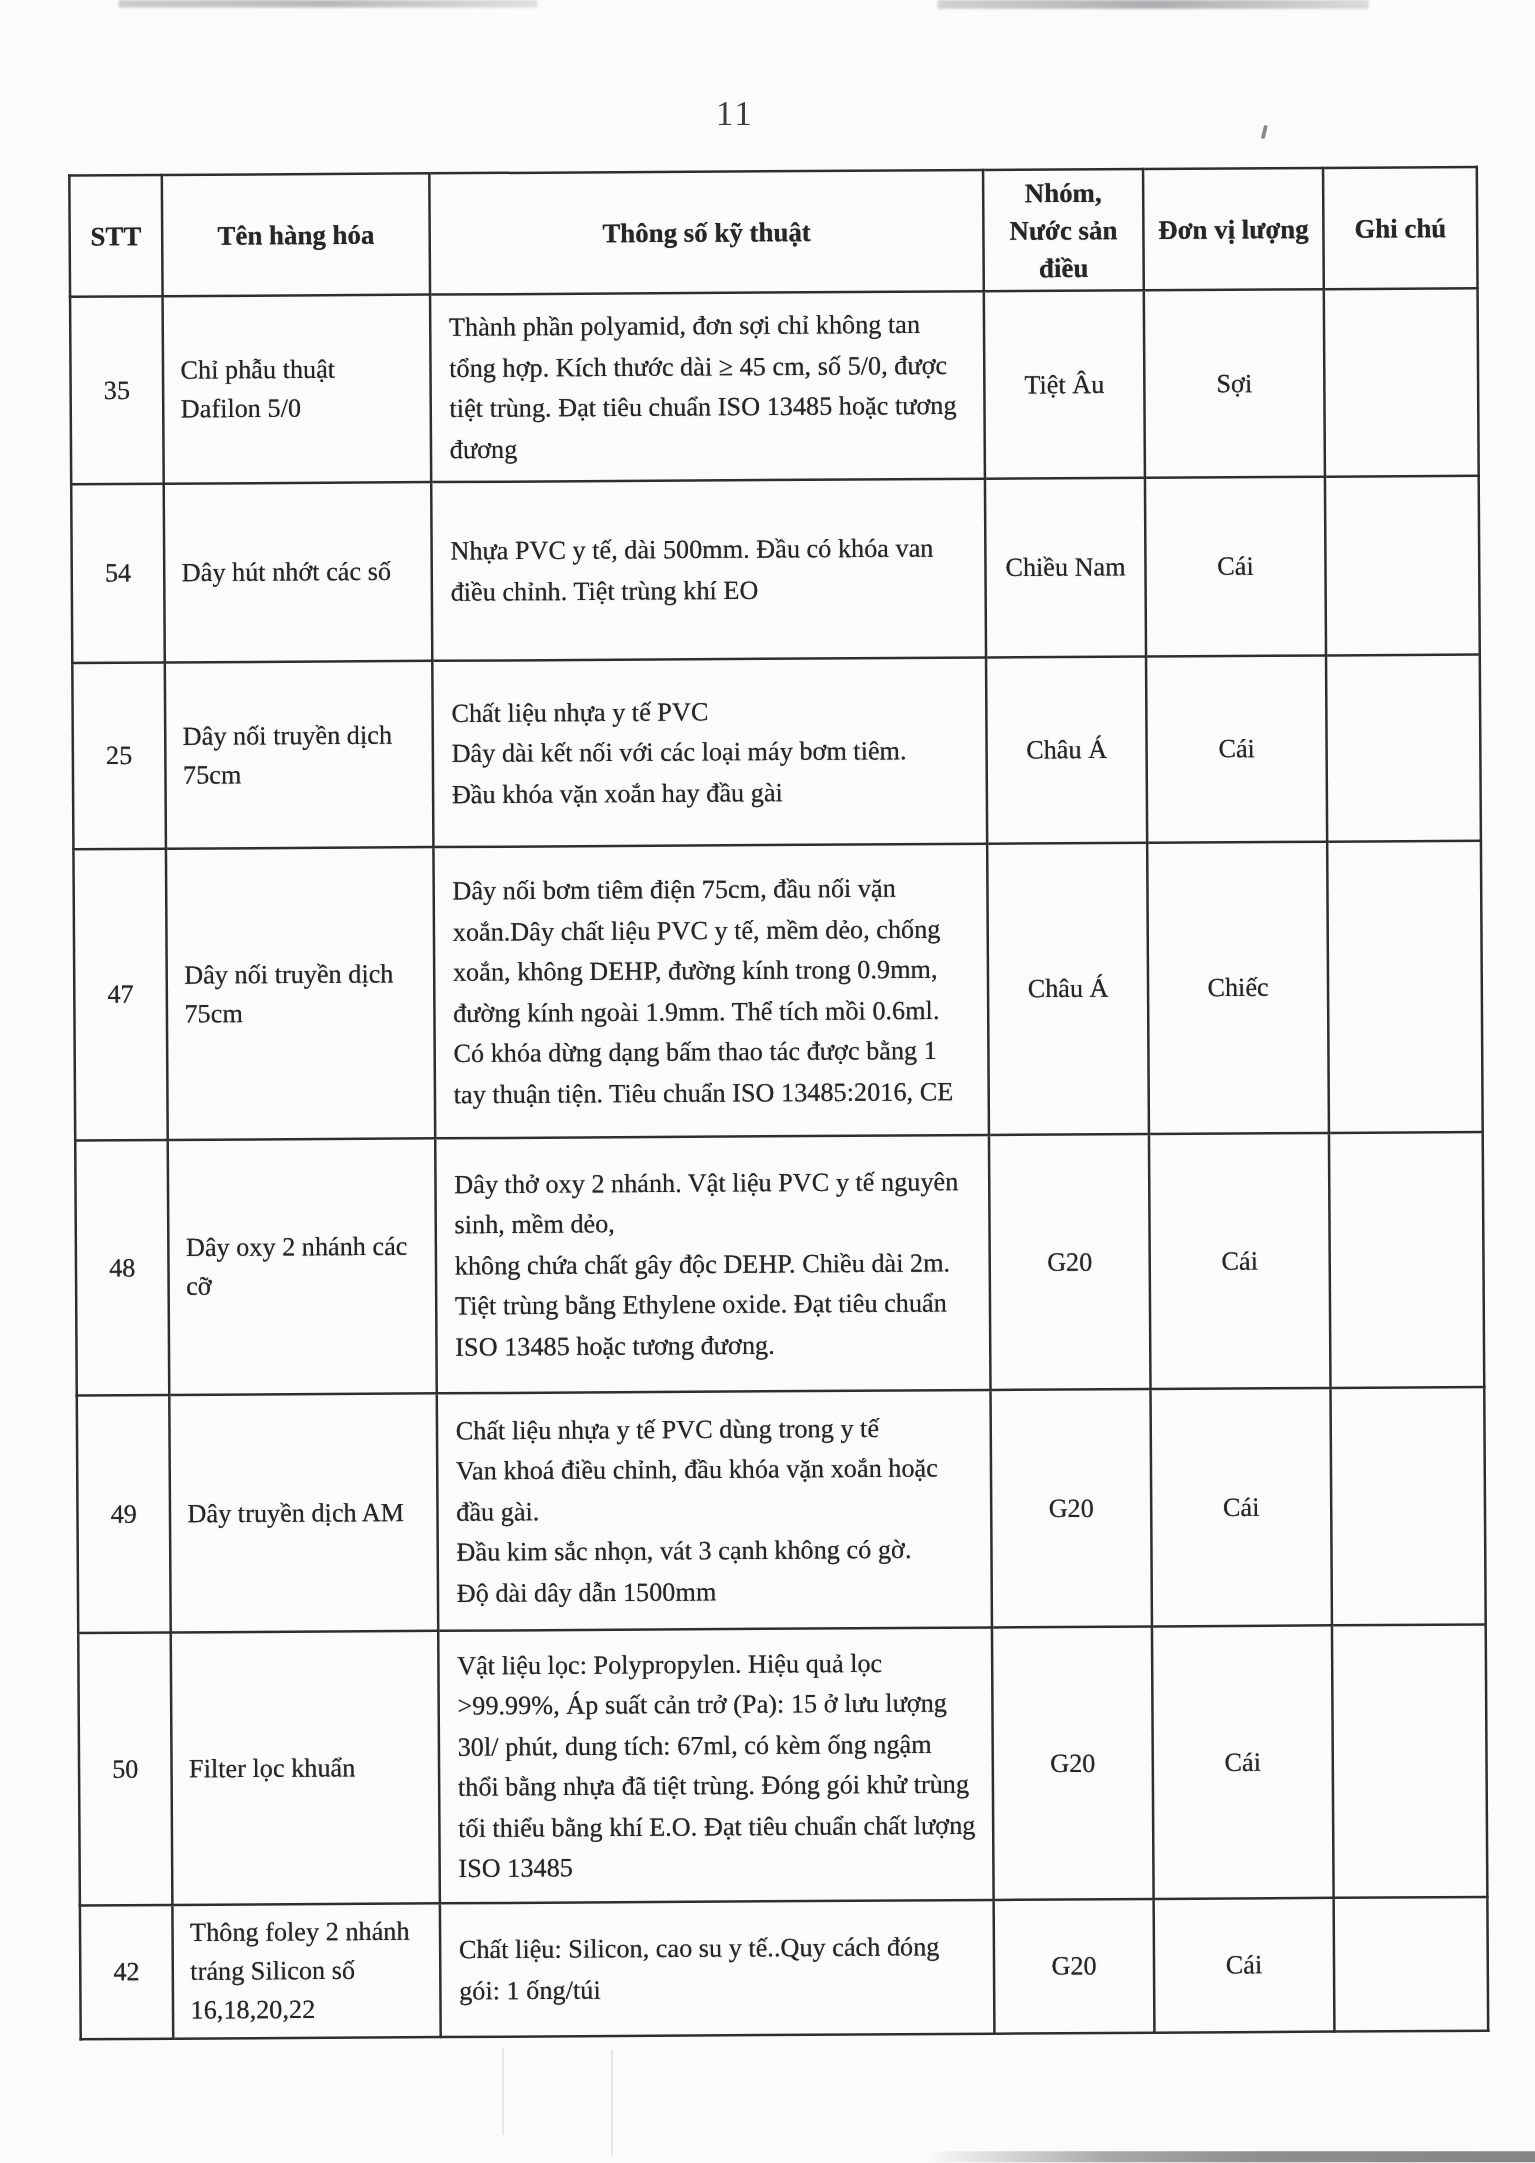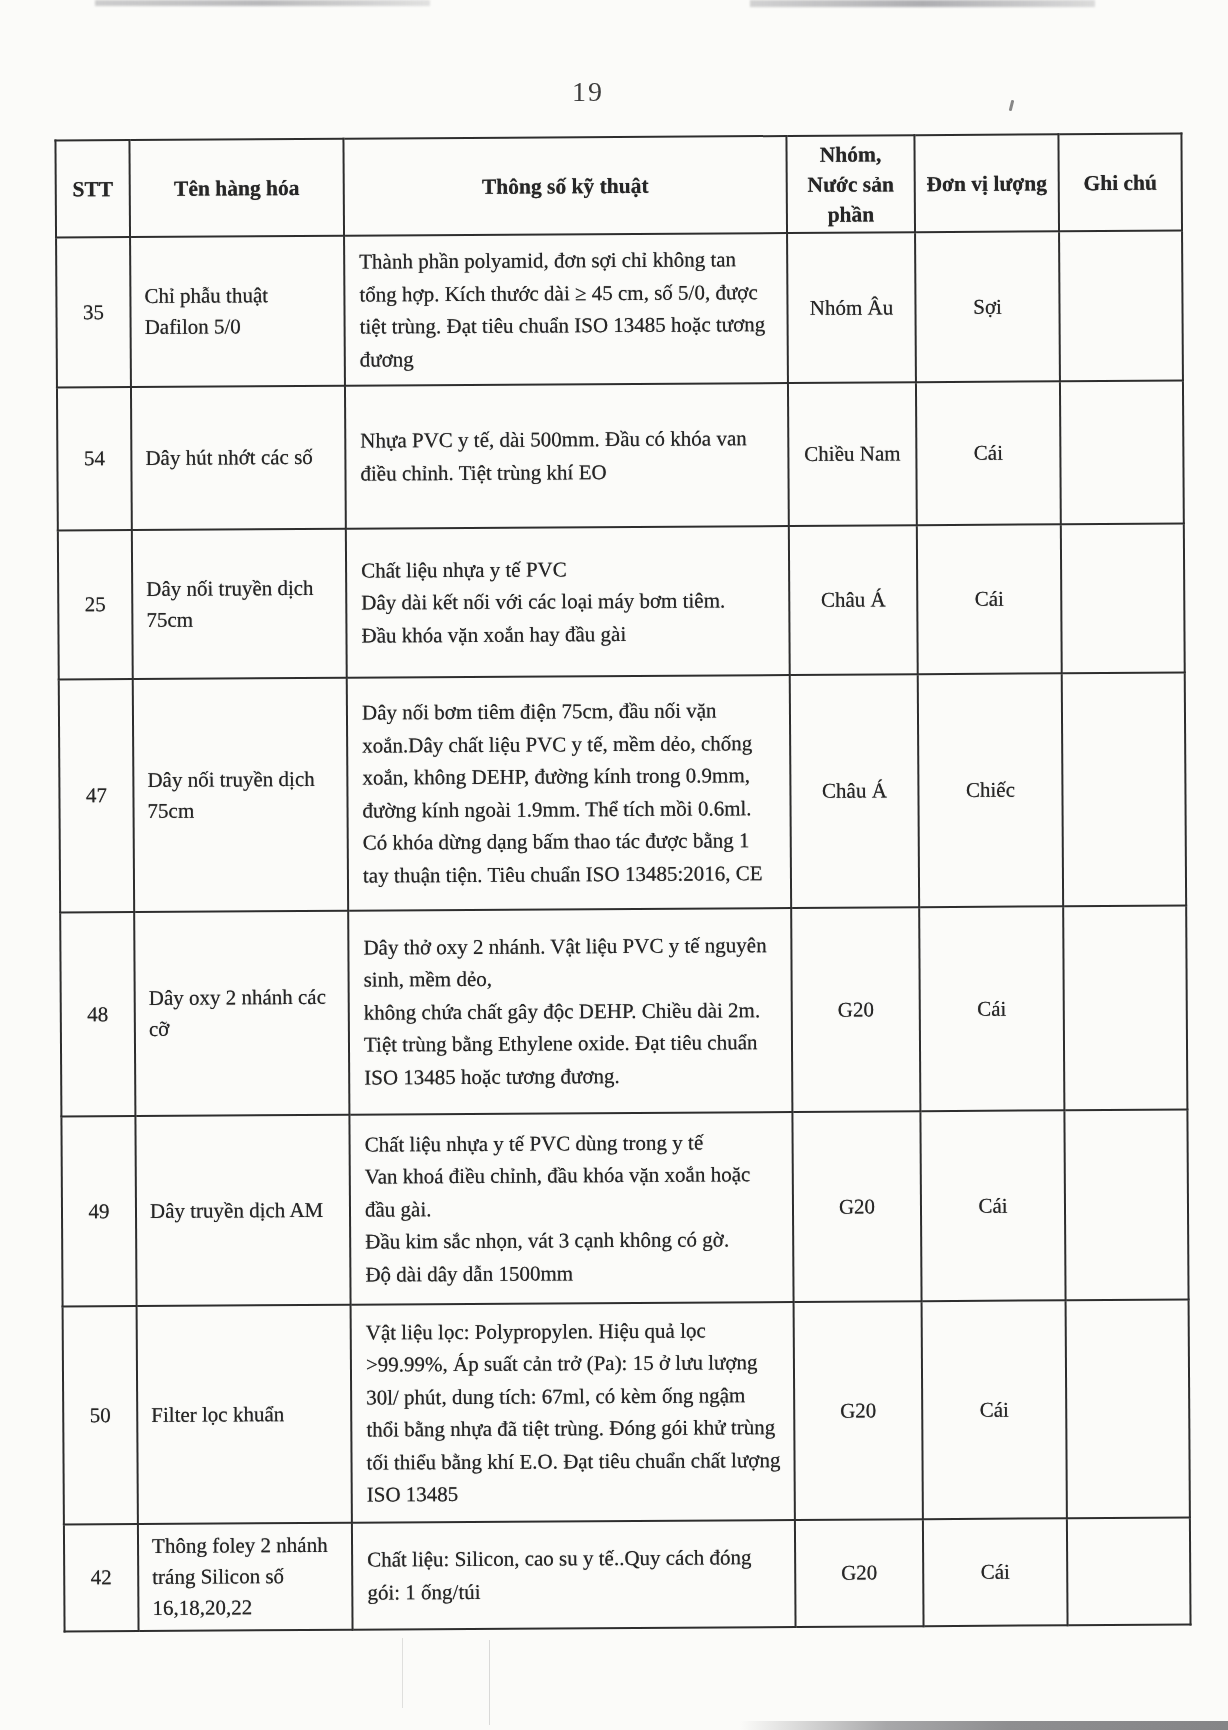--- a/index.html
+++ b/index.html
@@ -100,49 +100,49 @@
 </head>
 <body>
 
 <div class="smudge-top-left"></div>
 <div class="smudge-top-right"></div>
 <div class="tick-mark"></div>
 <div class="faint-vline-1"></div>
 <div class="faint-vline-2"></div>
 <div class="bottom-bar"></div>
 
-<div class="page-number">19</div>
+<div class="page-number">11</div>
 
 <div class="table-wrap">
   <table class="doc">
     <colgroup>
       <col style="width:74px">
       <col style="width:214px">
       <col style="width:443px">
       <col style="width:128px">
       <col style="width:144px">
       <col style="width:123px">
     </colgroup>
     <tbody>
       <tr class="hrow">
         <th>STT</th>
         <th>Tên hàng hóa</th>
         <th>Thông số kỹ thuật</th>
         <th>Nhóm,
 Nước sản
-phần</th>
+điều</th>
         <th>Đơn vị lượng</th>
         <th>Ghi chú</th>
       </tr>
 
       <tr class="r0">
         <td class="c-stt">35</td>
         <td class="c-name">Chỉ phẫu thuật Dafilon 5/0</td>
         <td class="c-spec">Thành phần polyamid, đơn sợi chỉ không tan tổng hợp.  Kích thước dài ≥ 45 cm, số 5/0, được tiệt trùng. Đạt tiêu chuẩn ISO 13485 hoặc tương đương</td>
-        <td class="c-group">Nhóm Âu</td>
+        <td class="c-group">Tiệt Âu</td>
         <td class="c-unit">Sợi</td>
         <td class="c-note"></td>
       </tr>
 
       <tr class="r1">
         <td class="c-stt">54</td>
         <td class="c-name">Dây hút nhớt các số</td>
         <td class="c-spec">Nhựa PVC y tế, dài 500mm. Đầu có khóa van điều chỉnh. Tiệt trùng khí EO</td>
         <td class="c-group">Chiều Nam</td>
         <td class="c-unit">Cái</td>

